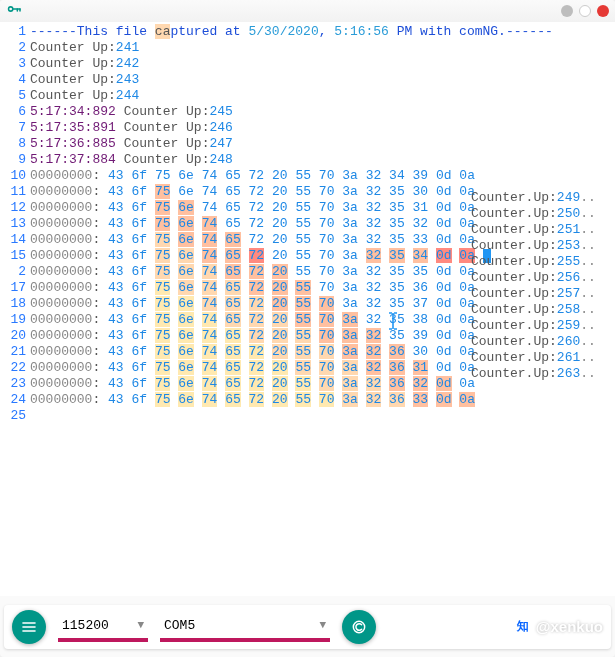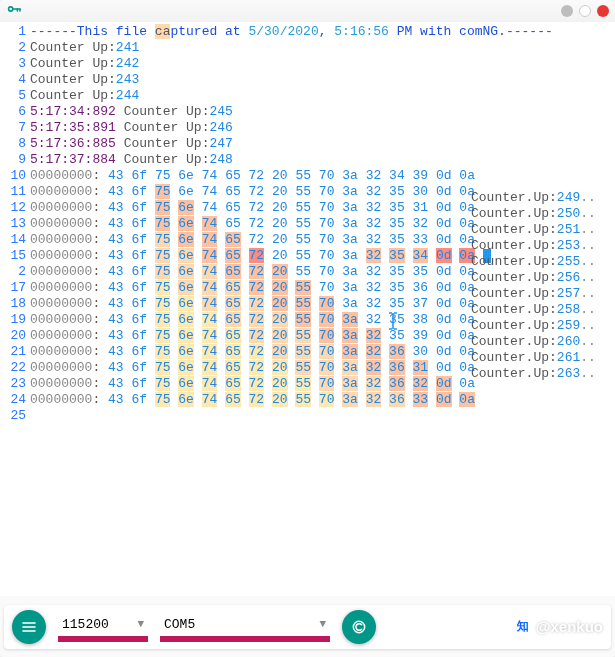--- a/index.html
+++ b/index.html
@@ -62,21 +62,21 @@
     padding:0 8px;
   }
   .fab {
     width:34px; height:34px; border-radius:50%; background:#009688;
     display:flex; align-items:center; justify-content:center; color:#fff;
     font-size:18px; cursor:pointer; box-shadow:0 1px 4px rgba(0,0,0,0.3);
   }
   .fab.copy { background:#009688; }
   .select {
     display:flex; align-items:center; min-width:90px; height:30px;
-    border-bottom:6px solid #be185d; padding:0 4px; cursor:pointer;
+    border-bottom:4px solid #be185d; padding:0 4px; cursor:pointer;
     justify-content:space-between;
   }
   .select.wide { min-width:170px; }
   .chev { color:#888; font-size:11px; margin-left:6px; }
   .watermark {
     position:absolute; right:12px; bottom:22px; color:#fff;
     font-family: "PingFang SC","Microsoft YaHei",sans-serif;
     font-size:15px; font-weight:600; display:flex; align-items:center; gap:4px;
     text-shadow:0 0 3px rgba(0,0,0,0.3);
     pointer-events:none;

